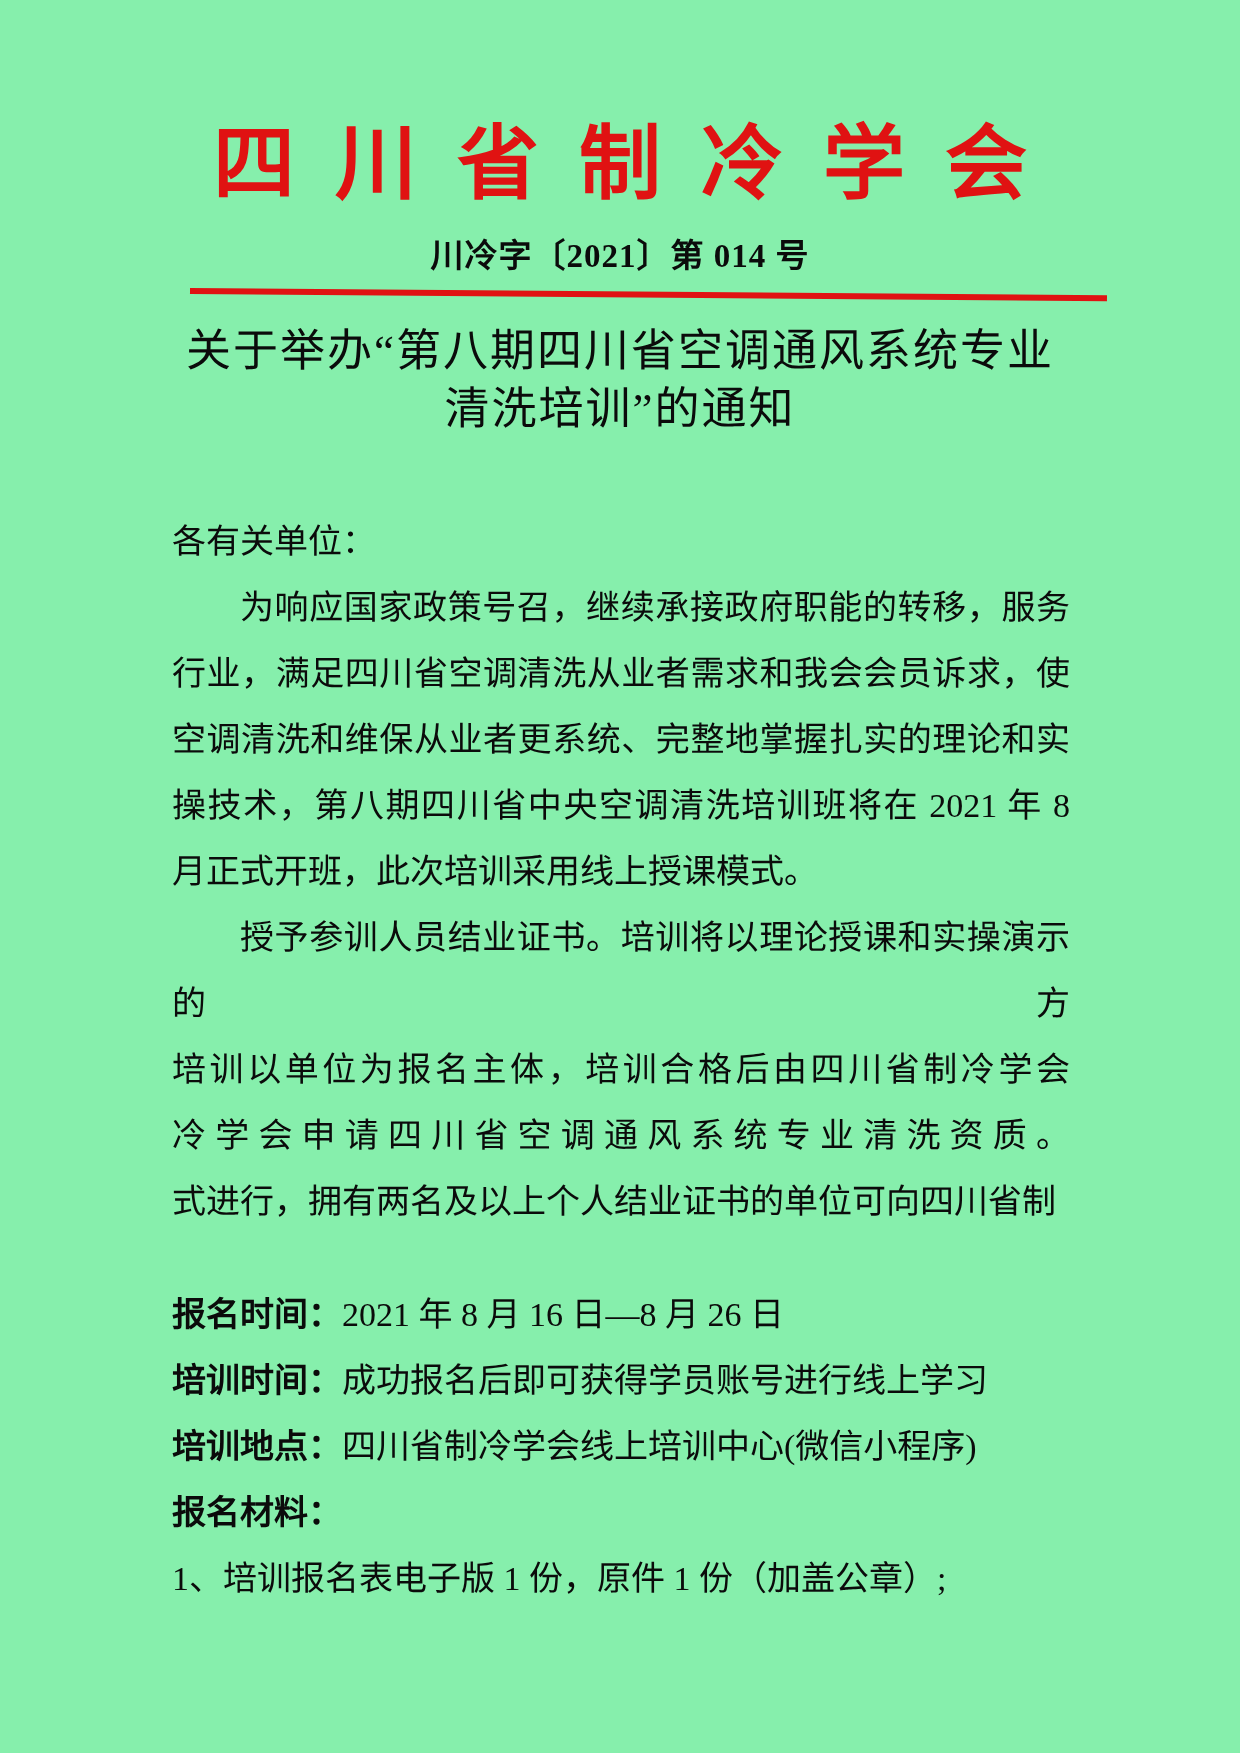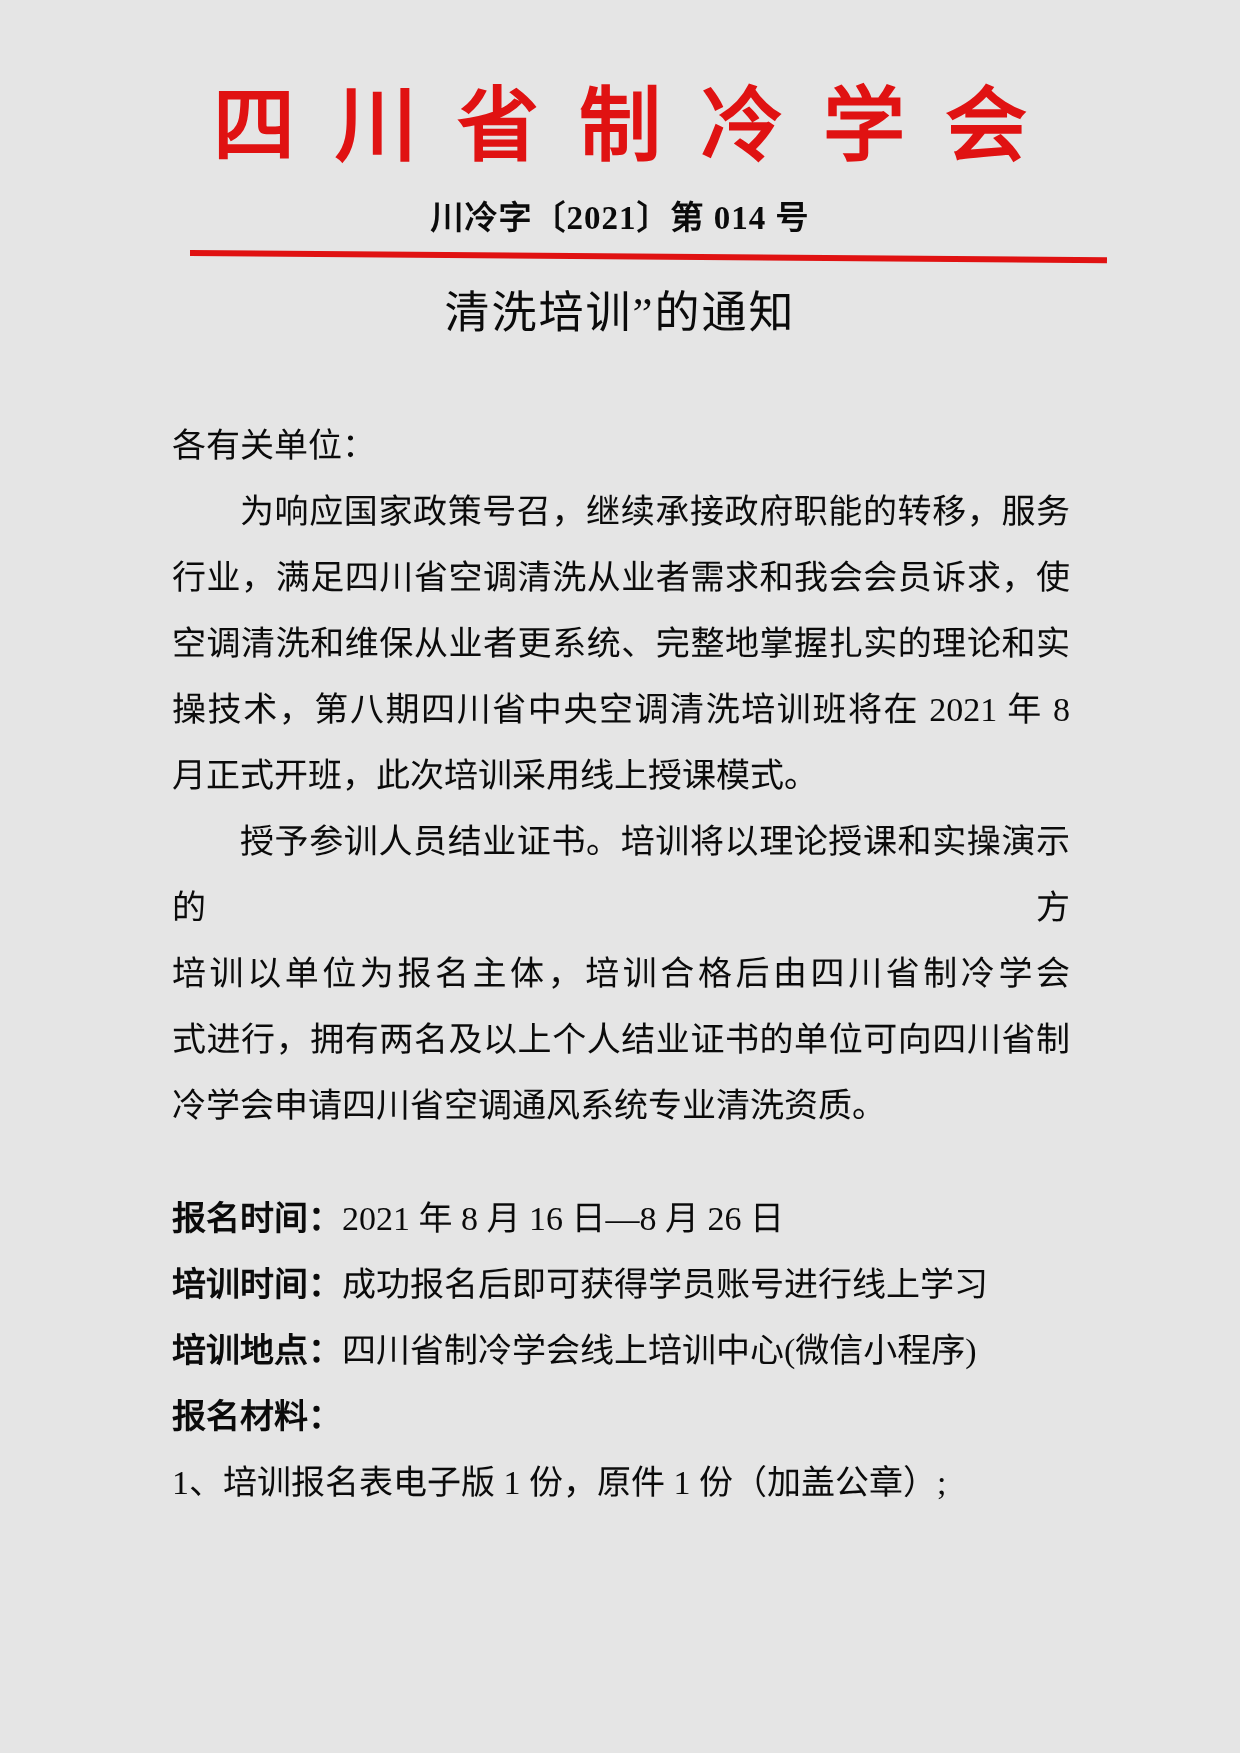--- a/index.html
+++ b/index.html
@@ -7,25 +7,25 @@
     --accent-red:#e01212;
     --ink:#0b0b0b;
   }
   *{box-sizing:border-box;}
   html,body{margin:0;padding:0;background:#ffffff;}
   .page{
     position:relative;
     width:1240px;
     height:1753px;
     margin:0 auto;
-    background:#e5e5e5;
+    background:#86efac;
     color:var(--ink);
     font-family:"Liberation Serif","DejaVu Serif",serif;
     overflow:hidden;
-    padding-top:80px;
+    padding-top:118px;
   }
   
   .org-title{
     font-size:82px;
     line-height:94px;
     font-weight:700;
     color:var(--accent-red);
     text-align:center;
     letter-spacing:40px;
     padding-left:40px; 
@@ -84,40 +84,41 @@
 
 <div class="page">
 
   <div class="org-title">四川省制冷学会</div>
 
   <div class="doc-number">川冷字〔2021〕第 014 号</div>
 
   <div class="red-line"></div>
 
   <div class="notice-title">
+      <div class="line">关于举办“第八期四川省空调通风系统专业</div>
       <div class="line">清洗培训”的通知</div>
     </div>
 
   <div class="content">
 
     <div class="salutation">各有关单位：</div>
 
     <div class="para">
         <div class="line">为响应国家政策号召，继续承接政府职能的转移，服务</div>
         <div class="line">行业，满足四川省空调清洗从业者需求和我会会员诉求，使</div>
         <div class="line">空调清洗和维保从业者更系统、完整地掌握扎实的理论和实</div>
         <div class="line">操技术，第八期四川省中央空调清洗培训班将在 2021 年 8</div>
         <div class="line">月正式开班，此次培训采用线上授课模式。</div>
       </div>
 
     <div class="para">
         <div class="line">授予参训人员结业证书。培训将以理论授课和实操演示的方</div>
         <div class="line">培训以单位为报名主体，培训合格后由四川省制冷学会</div>
+        <div class="line">冷学会申请四川省空调通风系统专业清洗资质。</div>
         <div class="line">式进行，拥有两名及以上个人结业证书的单位可向四川省制</div>
-        <div class="line">冷学会申请四川省空调通风系统专业清洗资质。</div>
       </div>
 
     <div class="info">
       <div class="info-row">
         <span class="info-label">报名时间：</span><span class="info-value">2021 年 8 月 16 日—8 月 26 日</span>
       </div>
       <div class="info-row">
         <span class="info-label">培训时间：</span><span class="info-value">成功报名后即可获得学员账号进行线上学习</span>
       </div>
       <div class="info-row">

